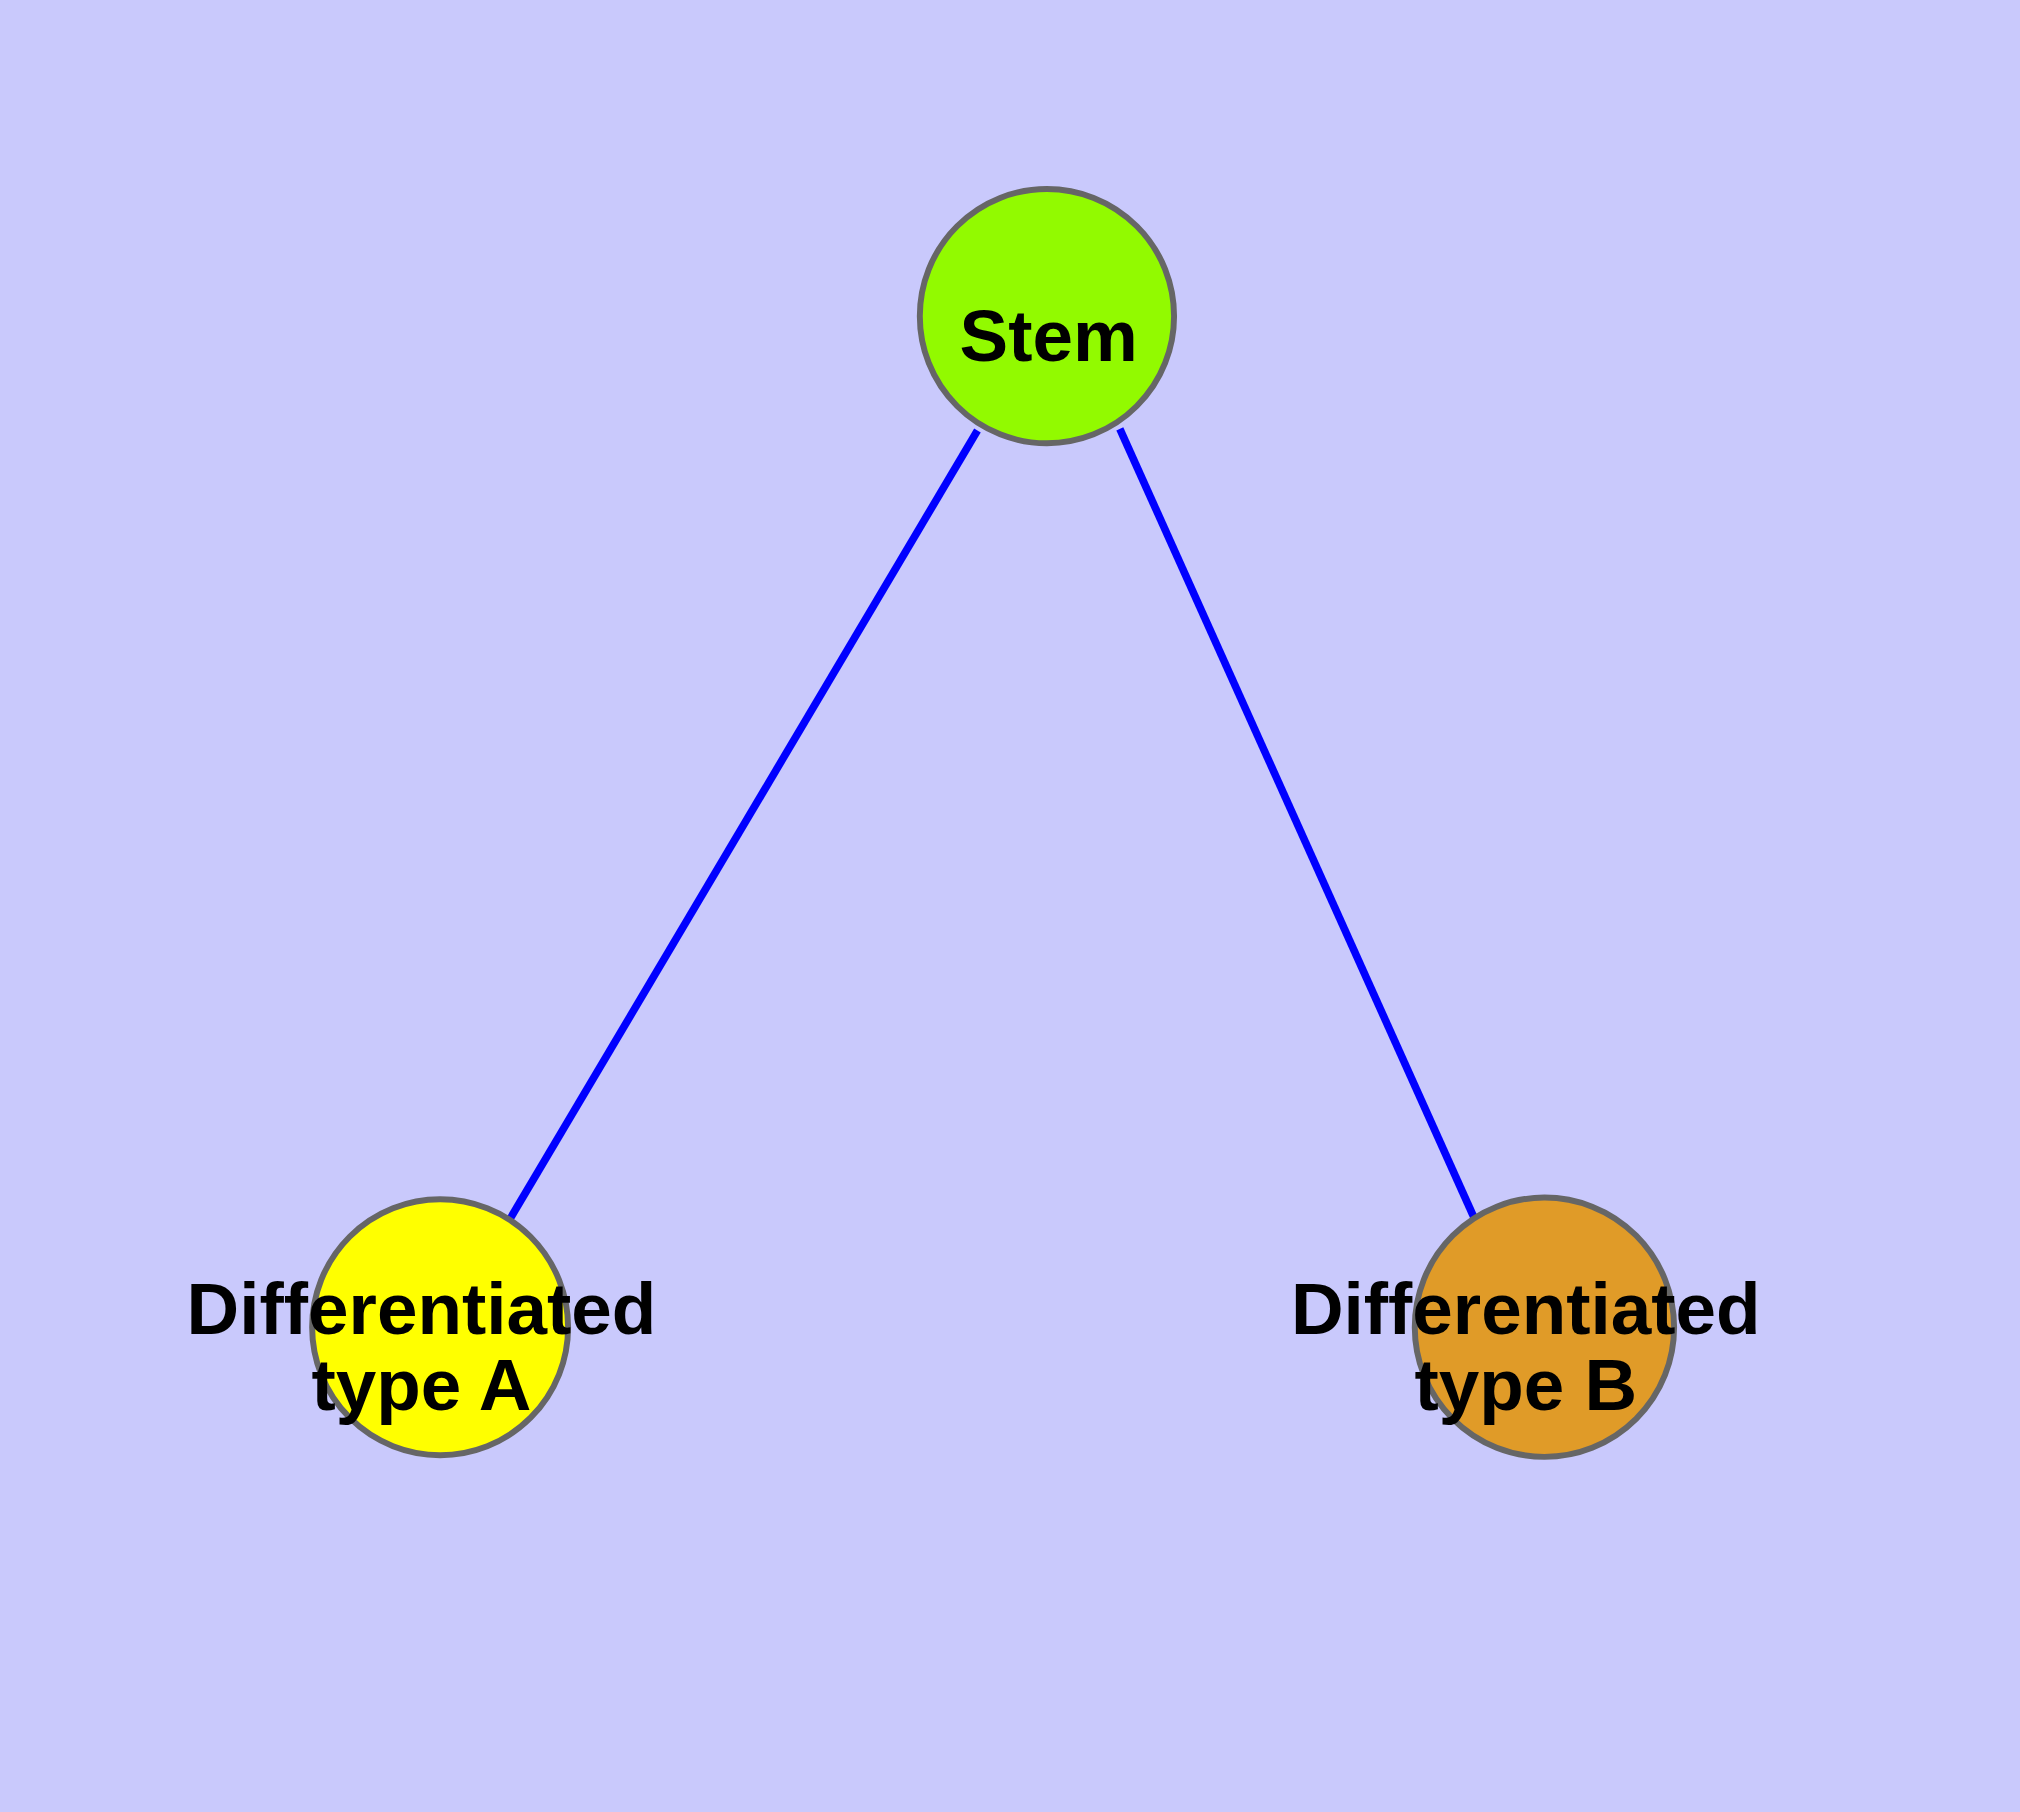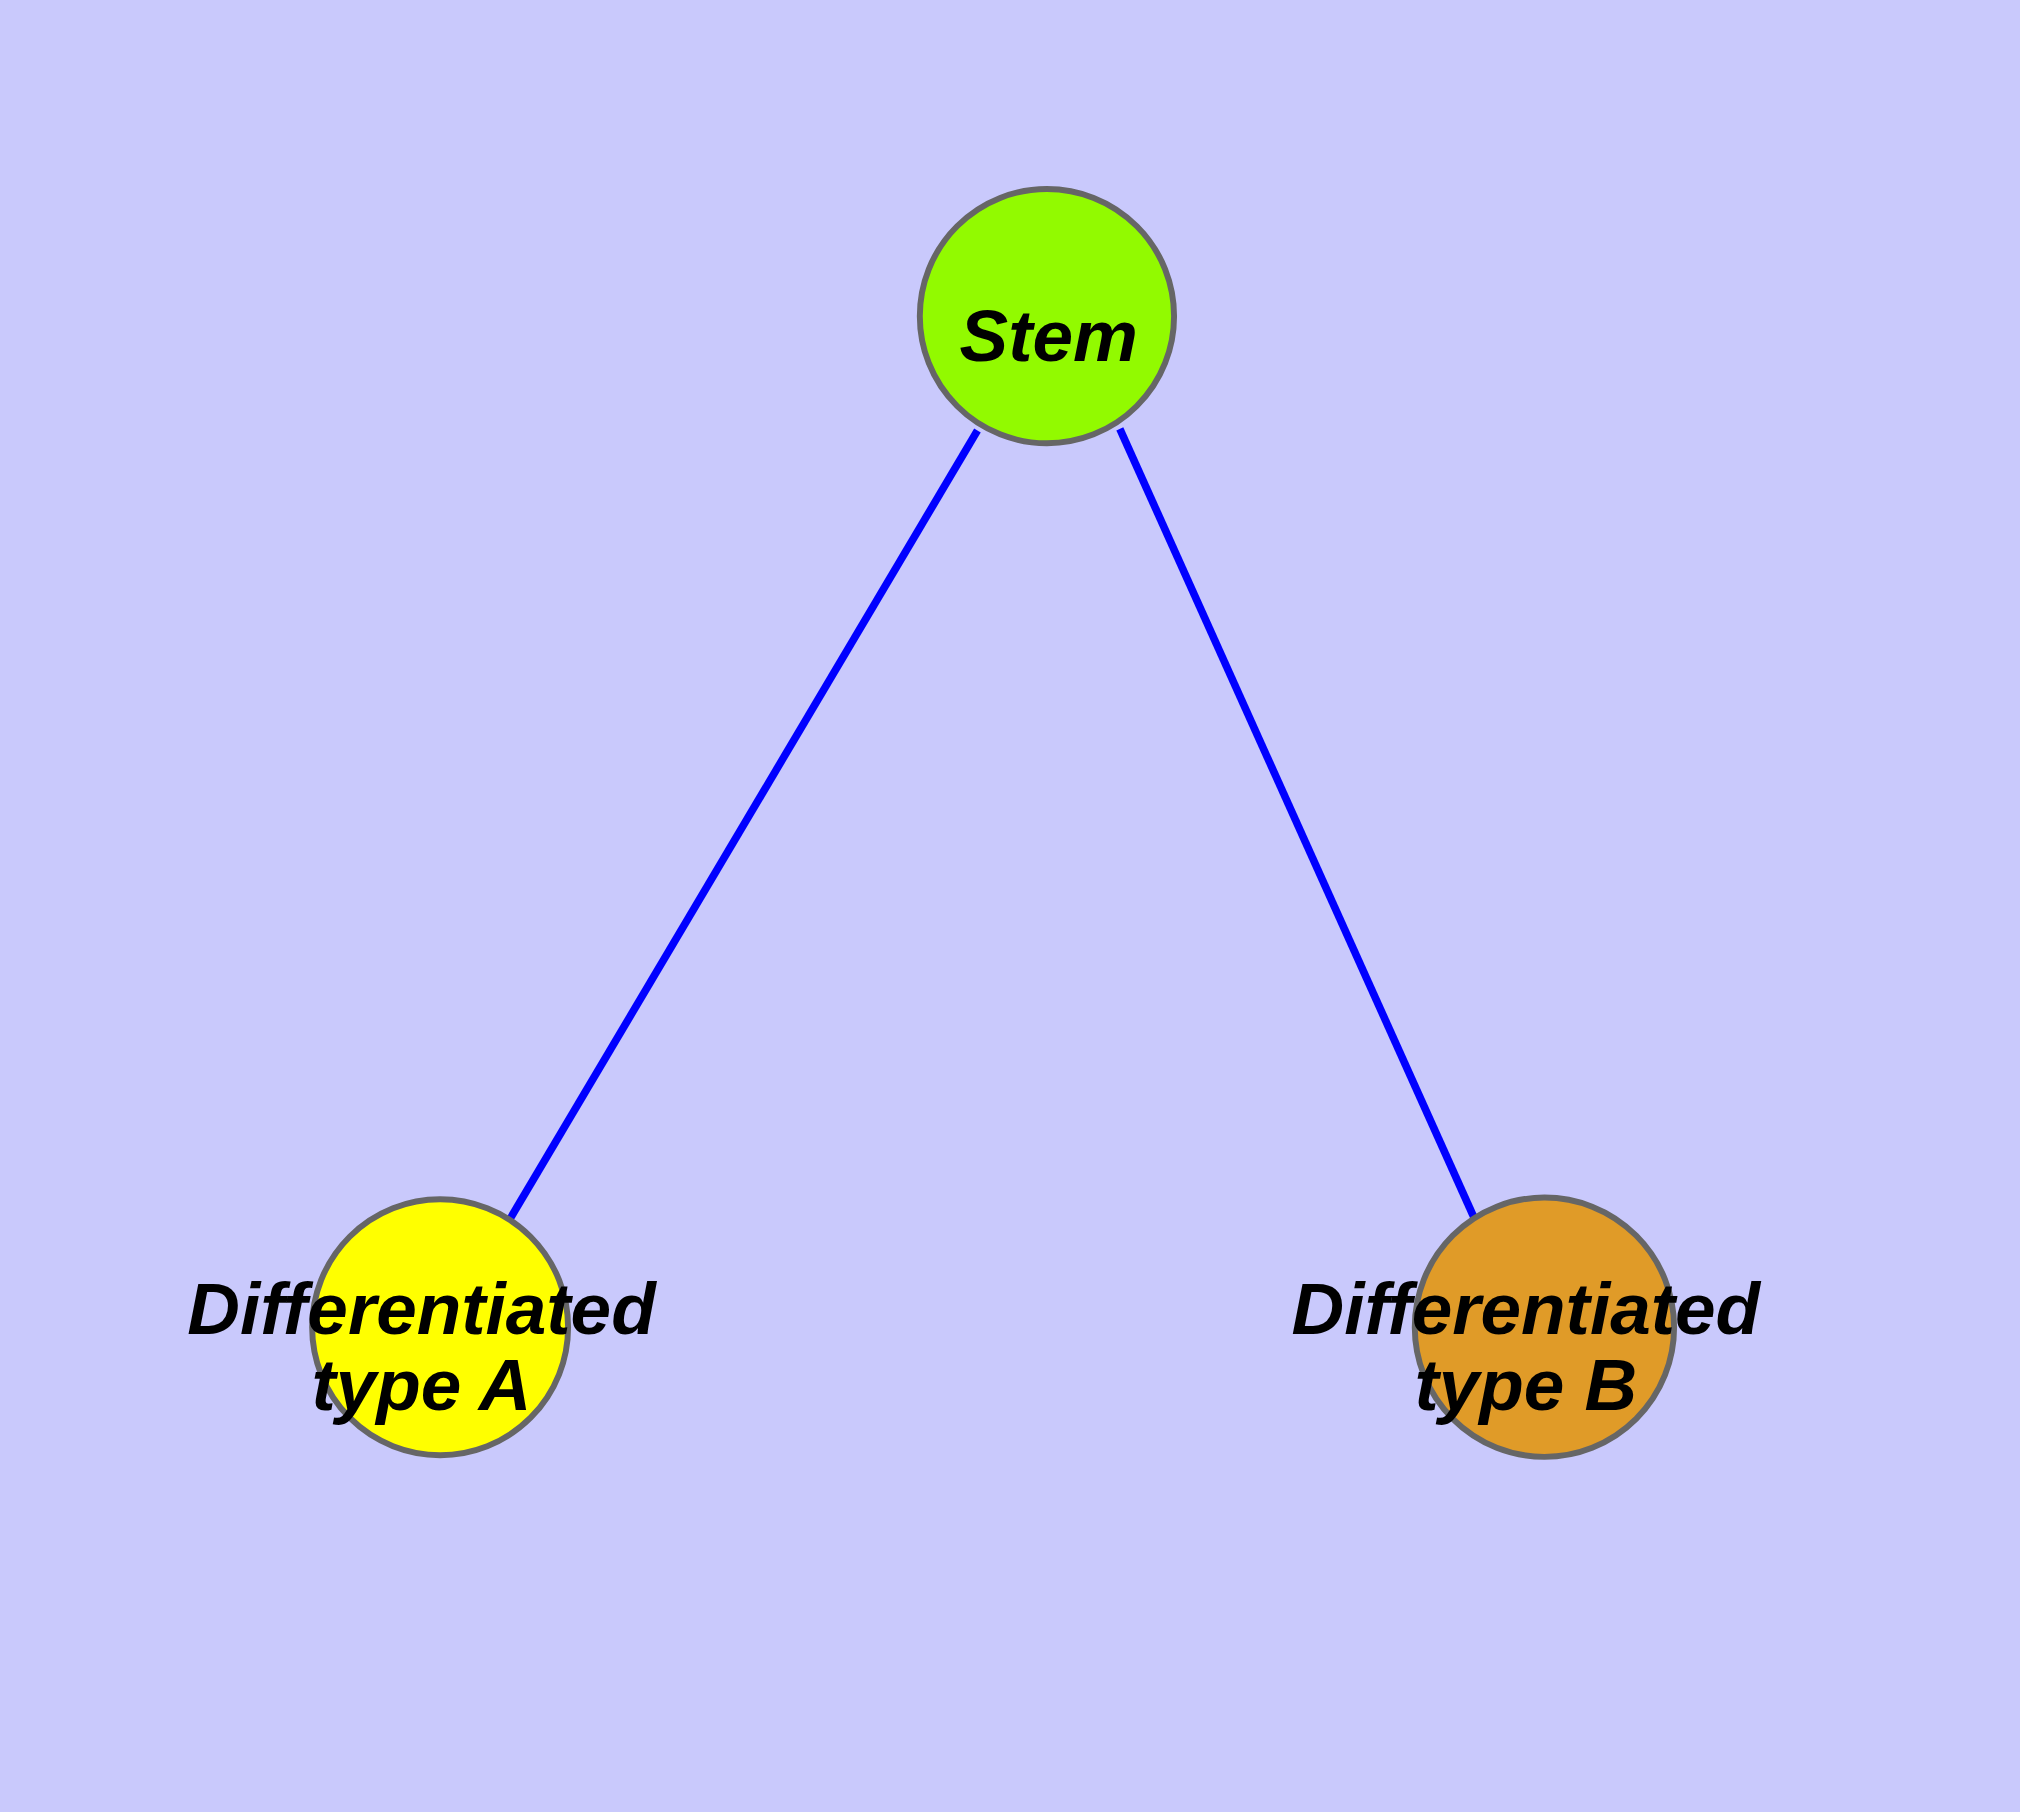--- a/index.html
+++ b/index.html
@@ -7,21 +7,20 @@
     margin: 0;
     padding: 0;
     background: #ffffff;
   }
   #canvas {
     position: relative;
     width: 2021px;
     height: 1812px;
     overflow: hidden;
     font-family: "Liberation Sans", sans-serif;
-    font-style: italic;
   }
   #graph-bg {
     position: absolute;
     left: 0;
     top: 0;
     width: 100%;
     height: 100%;
   }
   #graph-svg {
     position: absolute;

